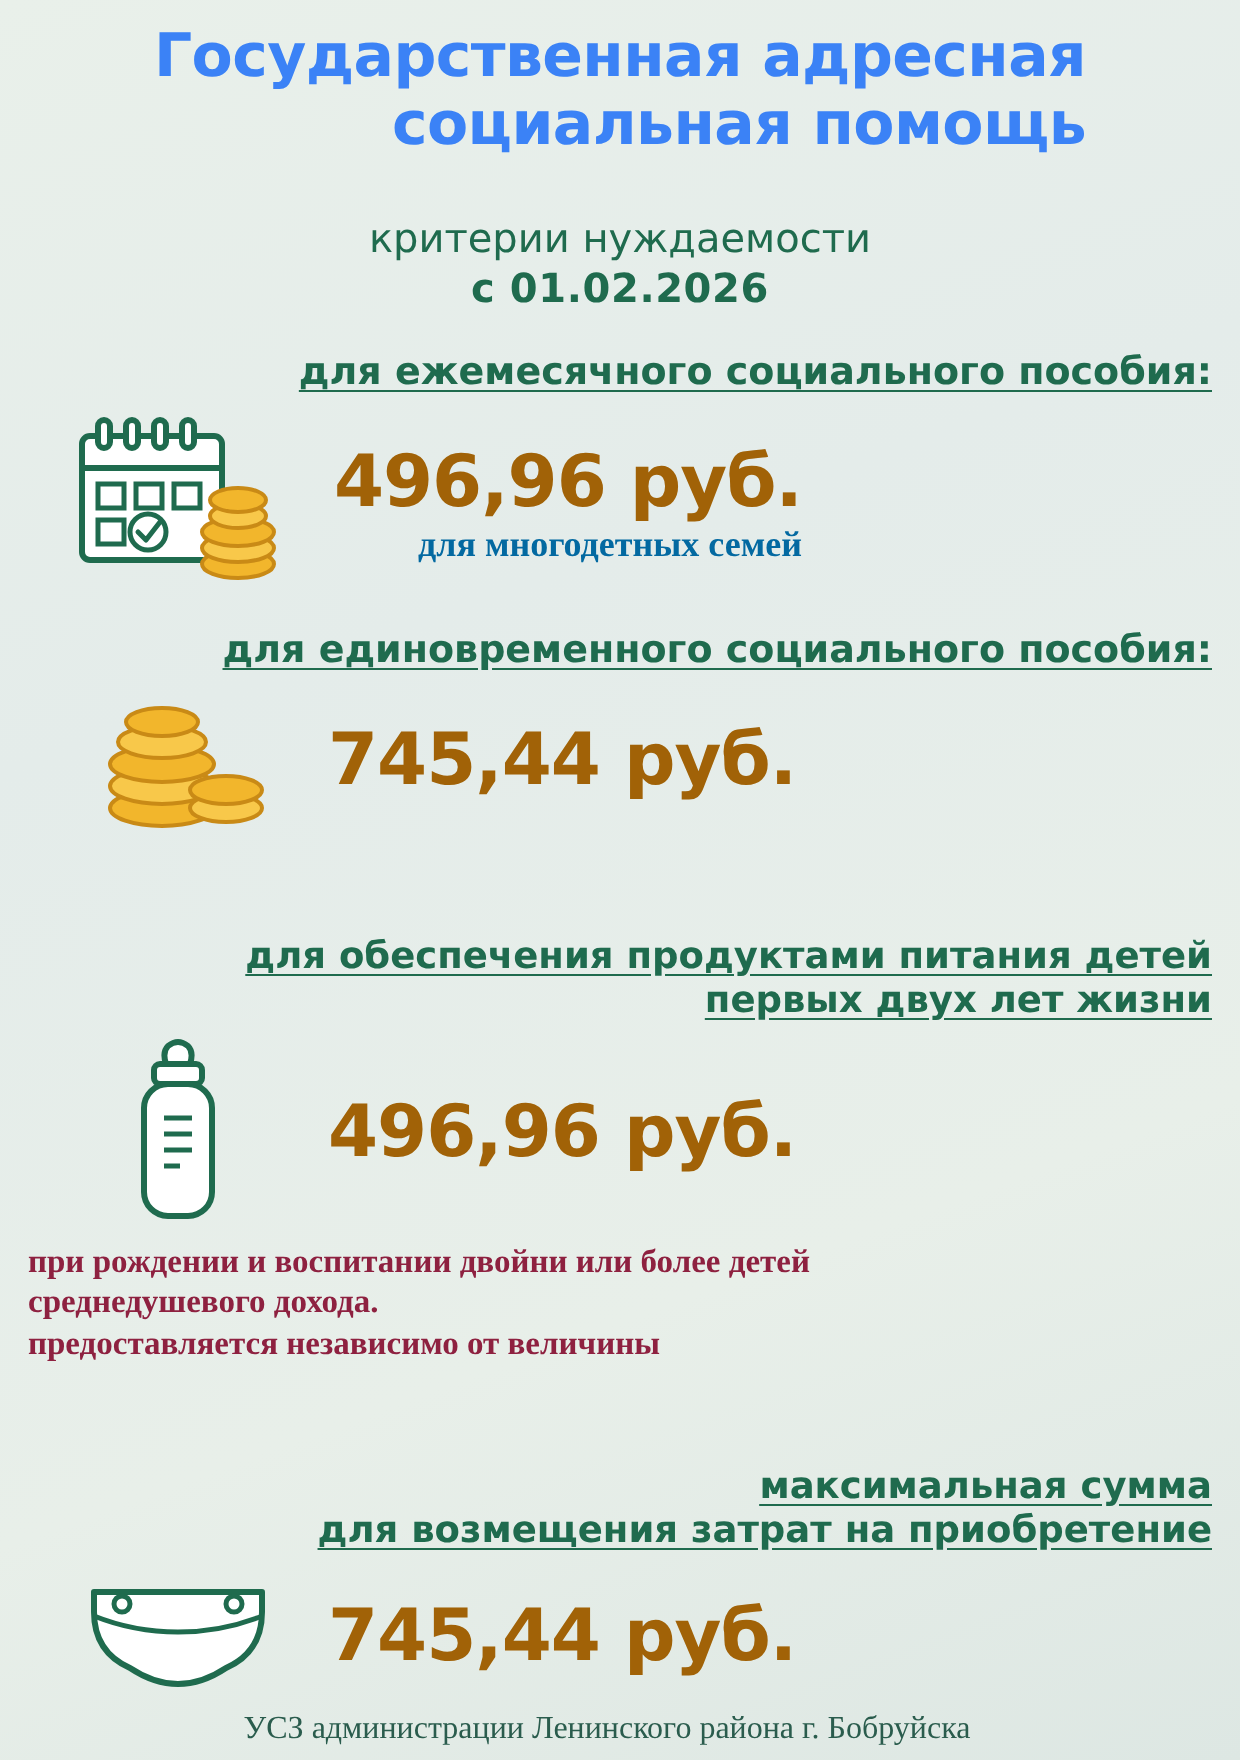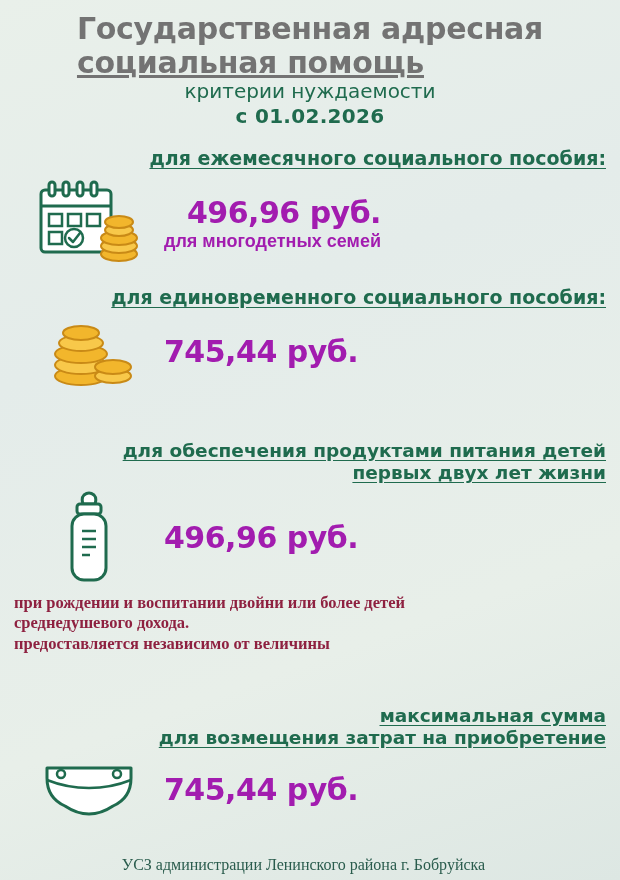--- a/index.html
+++ b/index.html
@@ -21,35 +21,35 @@
     height: 880px;
     box-sizing: border-box;
     padding: 10px 14px 0 14px;
     display: flex;
     flex-direction: column;
     align-items: center;
   }
   .title {
     font-family: "DejaVu Sans", sans-serif;
     font-weight: bold;
-    color: #737373;
+    color: #3b82f6;
     font-size: 30px;
     line-height: 1.12;
-    text-align: left;
+    text-align: right;
     letter-spacing: -0.3px;
     margin-top: 2px;
   }
-  .title .line2 { display: block; text-decoration: underline; }
+  .title .line2 { display: block; }
   .subtitle {
     font-family: "DejaVu Sans", sans-serif;
     color: #1f6b4e;
     font-size: 20px;
     line-height: 1.25;
     text-align: center;
-    margin-top: 0;
+    margin-top: 28px;
     font-weight: normal;
   }
   .subtitle .date { display: block; font-weight: bold; letter-spacing: 0.3px; }
 
   .section {
     width: 100%;
     display: block;
   }
   .sec-head {
     font-family: "DejaVu Sans", sans-serif;
@@ -74,32 +74,33 @@
   .icon-cell {
     width: 150px;
     min-width: 150px;
     display: flex;
     justify-content: center;
     align-items: center;
   }
   .amount {
     font-family: "DejaVu Sans", sans-serif;
     font-weight: bold;
-    color: #a21caf;
-    font-size: 30px;
+    color: #a16207;
+    font-size: 36px;
     letter-spacing: -0.5px;
     line-height: 1.15;
     text-align: right;
   }
   .note-red {
-    font-family: Liberation Sans, sans-serif;
-    font-weight: bold;
-    color: #a21caf;
+    font-family: Liberation Serif, serif;
+    font-weight: bold;
+    color: #0369a1;
     font-size: 18px;
     line-height: 1.2;
+    margin-left: 45px;
   }
   .para-red {
     font-family: "Liberation Serif", serif;
     font-weight: bold;
     color: #8e2140;
     font-size: 16.5px;
     text-align: left;
     line-height: 1.25;
     width: 100%;
   }

